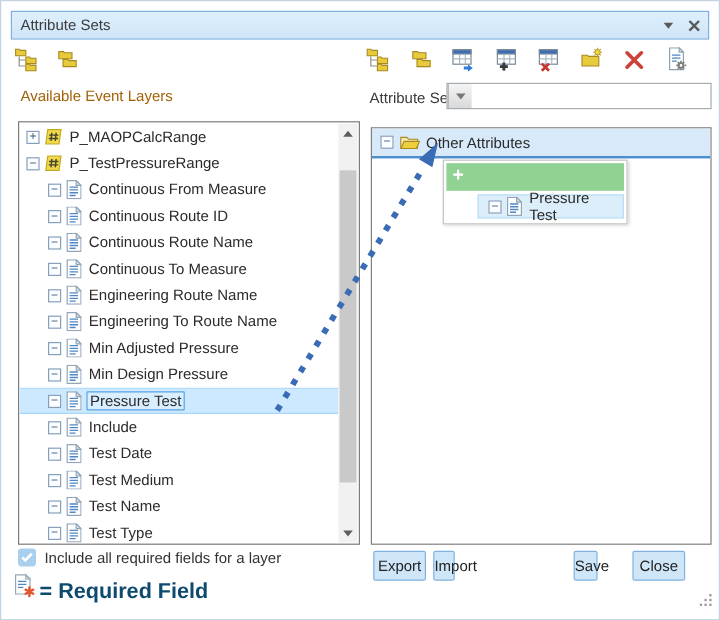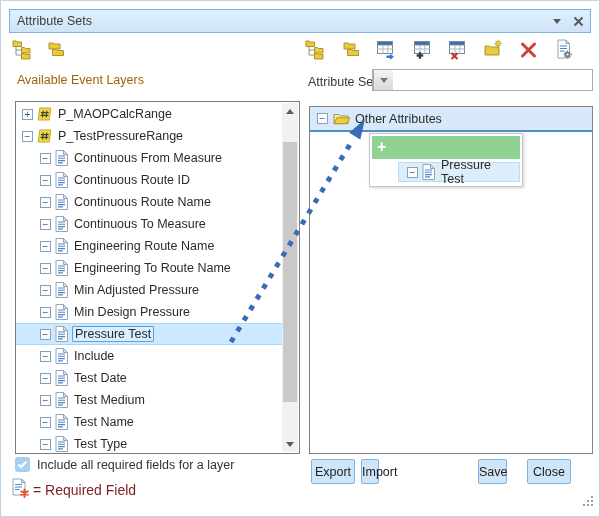--- a/index.html
+++ b/index.html
@@ -61,26 +61,26 @@
   
   .arrow-overlay{position:absolute;left:0;top:0;width:598px;height:515px;pointer-events:none;}
 
   
   .cb{position:absolute;left:14px;top:456px;width:15px;height:15px;border-radius:3px;background:#e8e8e8;cursor:pointer;display:flex;align-items:center;justify-content:center;}
   .cb.checked{background:#a9cfee;}
   .cb svg{display:none;}
   .cb.checked svg{display:block;}
   .cb-label{position:absolute;left:36px;top:457px;font-size:12.5px;color:#333;}
   .legend-icon{position:absolute;left:11px;top:477px;}
-  .legend-text{position:absolute;left:32px;top:481px;font-size:14px;color:#7f1d1d;}
+  .legend-text{position:absolute;left:32px;top:481px;font-size:18px;color:#0c4a6e;font-weight:bold;}
   .btn{position:absolute;top:458px;height:25px;box-sizing:border-box;background:#cfe6f9;border:1px solid #7fb2e0;border-radius:2px;
     font-family:"Liberation Sans",sans-serif;font-size:12.5px;color:#222;cursor:pointer;padding:0;}
   .btn-export{left:310px;width:44px;}
   .btn-import{left:360px;width:18px;}
-  .btn-save{left:477px;width:29px;}
+  .btn-save{left:477px;width:20px;}
   .btn-close{left:526px;width:44px;}
   .resize-grip{position:absolute;right:5px;bottom:5px;}
 </style>
 </head>
 <body>
 
 <div class="dialog">
 
   <div class="titlebar">
     <span class="title-text">Attribute Sets</span>

